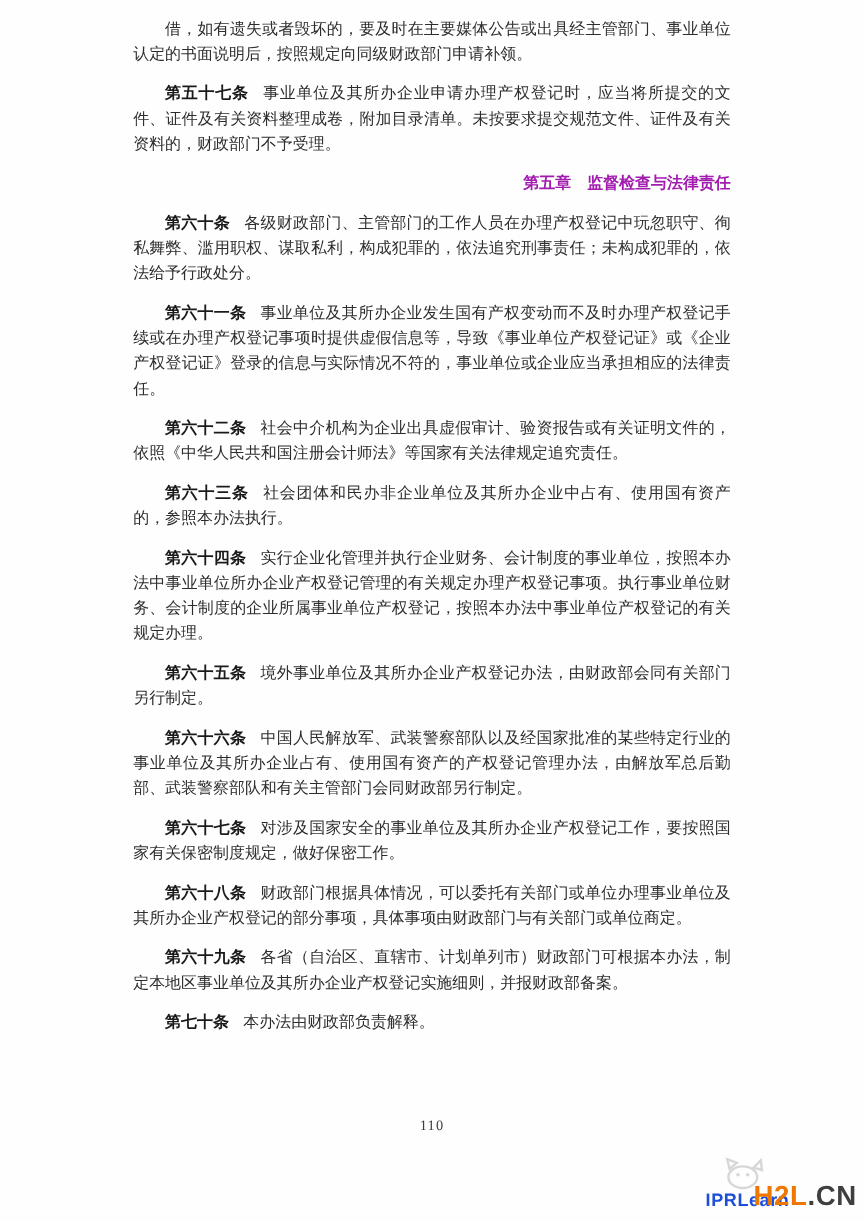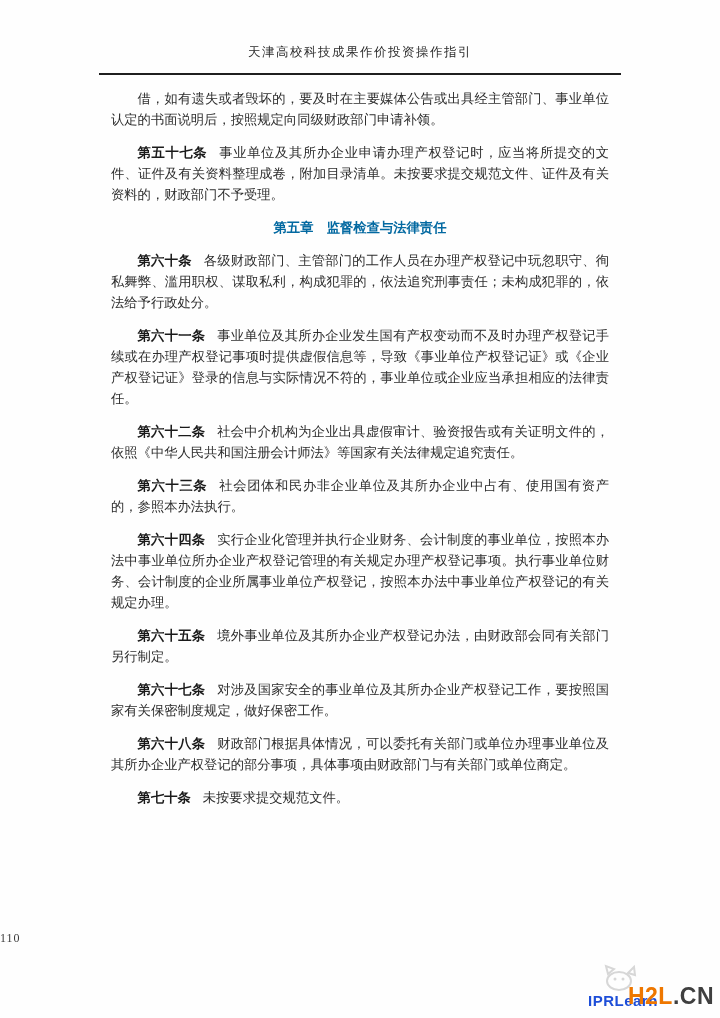--- a/index.html
+++ b/index.html
@@ -31,30 +31,30 @@
     margin: 13px auto 0 auto;
     font-size: 13.3px;
     line-height: 21px;
     text-align: justify;
     text-justify: inter-ideograph;
   }
   .content p { margin: 12px; }
   .body-paragraph, .article-paragraph { text-indent: 2em; }
   .article-number { font-weight: bold; color: #1a1a1a; margin-right: 0.9em; }
   .chapter-heading {
-    text-align: center;
+    text-align: right;
     font-weight: bold;
-    color: #0369a1;
+    color: #a21caf;
     text-indent: 0;
   }
   .page-number {
     position: absolute;
     left: 0; right: 0;
     bottom: 72px;
-    text-align: left;
+    text-align: center;
     font-size: 12px;
     color: #3c3c3c;
     letter-spacing: 1px;
   }
   .watermark {
     position: absolute;
     right: 4px;
     bottom: 8px;
     width: 128px;
     height: 46px;
@@ -81,37 +81,36 @@
     letter-spacing: 0.5px;
     white-space: nowrap;
     margin-top: 23px;
   }
 </style>
 </head>
 <body>
 
 <div class="page">
 
-  <header class="page-header">
-    <div class="header-title">天津高校科技成果作价投资操作指引</div>
-  </header>
 
   <main class="content" id="doc-body">
       <p class="body-paragraph">借，如有遗失或者毁坏的，要及时在主要媒体公告或出具经主管部门、事业单位认定的书面说明后，按照规定向同级财政部门申请补领。</p>
       <p class="article-paragraph"><span class="article-number">第五十七条</span><span>事业单位及其所办企业申请办理产权登记时，应当将所提交的文件、证件及有关资料整理成卷，附加目录清单。未按要求提交规范文件、证件及有关资料的，财政部门不予受理。</span></p>
       <p class="chapter-heading">第五章　监督检查与法律责任</p>
       <p class="article-paragraph"><span class="article-number">第六十条</span><span>各级财政部门、主管部门的工作人员在办理产权登记中玩忽职守、徇私舞弊、滥用职权、谋取私利，构成犯罪的，依法追究刑事责任；未构成犯罪的，依法给予行政处分。</span></p>
       <p class="article-paragraph"><span class="article-number">第六十一条</span><span>事业单位及其所办企业发生国有产权变动而不及时办理产权登记手续或在办理产权登记事项时提供虚假信息等，导致《事业单位产权登记证》或《企业产权登记证》登录的信息与实际情况不符的，事业单位或企业应当承担相应的法律责任。</span></p>
       <p class="article-paragraph"><span class="article-number">第六十二条</span><span>社会中介机构为企业出具虚假审计、验资报告或有关证明文件的，依照《中华人民共和国注册会计师法》等国家有关法律规定追究责任。</span></p>
       <p class="article-paragraph"><span class="article-number">第六十三条</span><span>社会团体和民办非企业单位及其所办企业中占有、使用国有资产的，参照本办法执行。</span></p>
       <p class="article-paragraph"><span class="article-number">第六十四条</span><span>实行企业化管理并执行企业财务、会计制度的事业单位，按照本办法中事业单位所办企业产权登记管理的有关规定办理产权登记事项。执行事业单位财务、会计制度的企业所属事业单位产权登记，按照本办法中事业单位产权登记的有关规定办理。</span></p>
       <p class="article-paragraph"><span class="article-number">第六十五条</span><span>境外事业单位及其所办企业产权登记办法，由财政部会同有关部门另行制定。</span></p>
+      <p class="article-paragraph"><span class="article-number">第六十六条</span><span>中国人民解放军、武装警察部队以及经国家批准的某些特定行业的事业单位及其所办企业占有、使用国有资产的产权登记管理办法，由解放军总后勤部、武装警察部队和有关主管部门会同财政部另行制定。</span></p>
       <p class="article-paragraph"><span class="article-number">第六十七条</span><span>对涉及国家安全的事业单位及其所办企业产权登记工作，要按照国家有关保密制度规定，做好保密工作。</span></p>
       <p class="article-paragraph"><span class="article-number">第六十八条</span><span>财政部门根据具体情况，可以委托有关部门或单位办理事业单位及其所办企业产权登记的部分事项，具体事项由财政部门与有关部门或单位商定。</span></p>
-      <p class="article-paragraph"><span class="article-number">第七十条</span><span>未按要求提交规范文件。</span></p>
+      <p class="article-paragraph"><span class="article-number">第六十九条</span><span>各省（自治区、直辖市、计划单列市）财政部门可根据本办法，制定本地区事业单位及其所办企业产权登记实施细则，并报财政部备案。</span></p>
+      <p class="article-paragraph"><span class="article-number">第七十条</span><span>本办法由财政部负责解释。</span></p>
     </main>
 
   <div class="page-number">110</div>
 
   <div class="watermark">
     <div class="watermark-ghost" style="color: #1d4ed8; flex-direction: column;">
       <svg width="34" height="28" viewBox="0 0 34 28">
         <path d="M4 10 L2 2 L10 5 Z" fill="none" stroke="#d7d7d7" stroke-width="2"></path>
         <path d="M24 9 L30 3 L31 11 Z" fill="none" stroke="#d7d7d7" stroke-width="2"></path>
         <ellipse cx="15" cy="17" rx="12" ry="9" fill="none" stroke="#d7d7d7" stroke-width="2"></ellipse>

